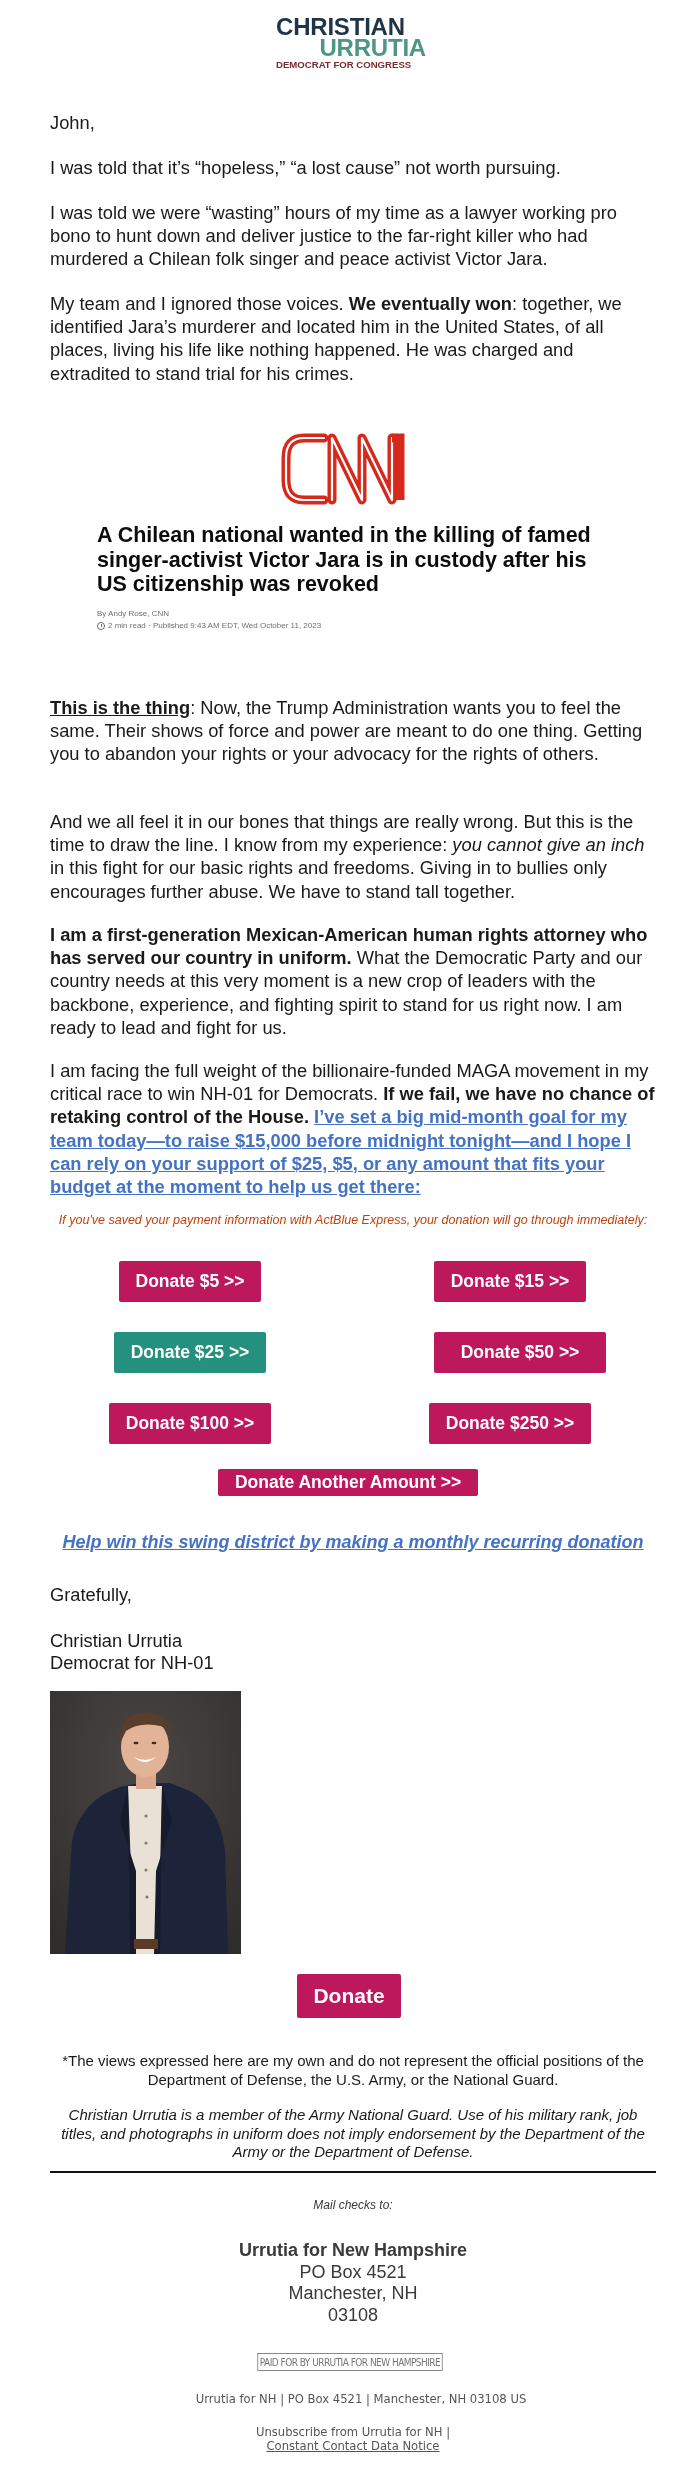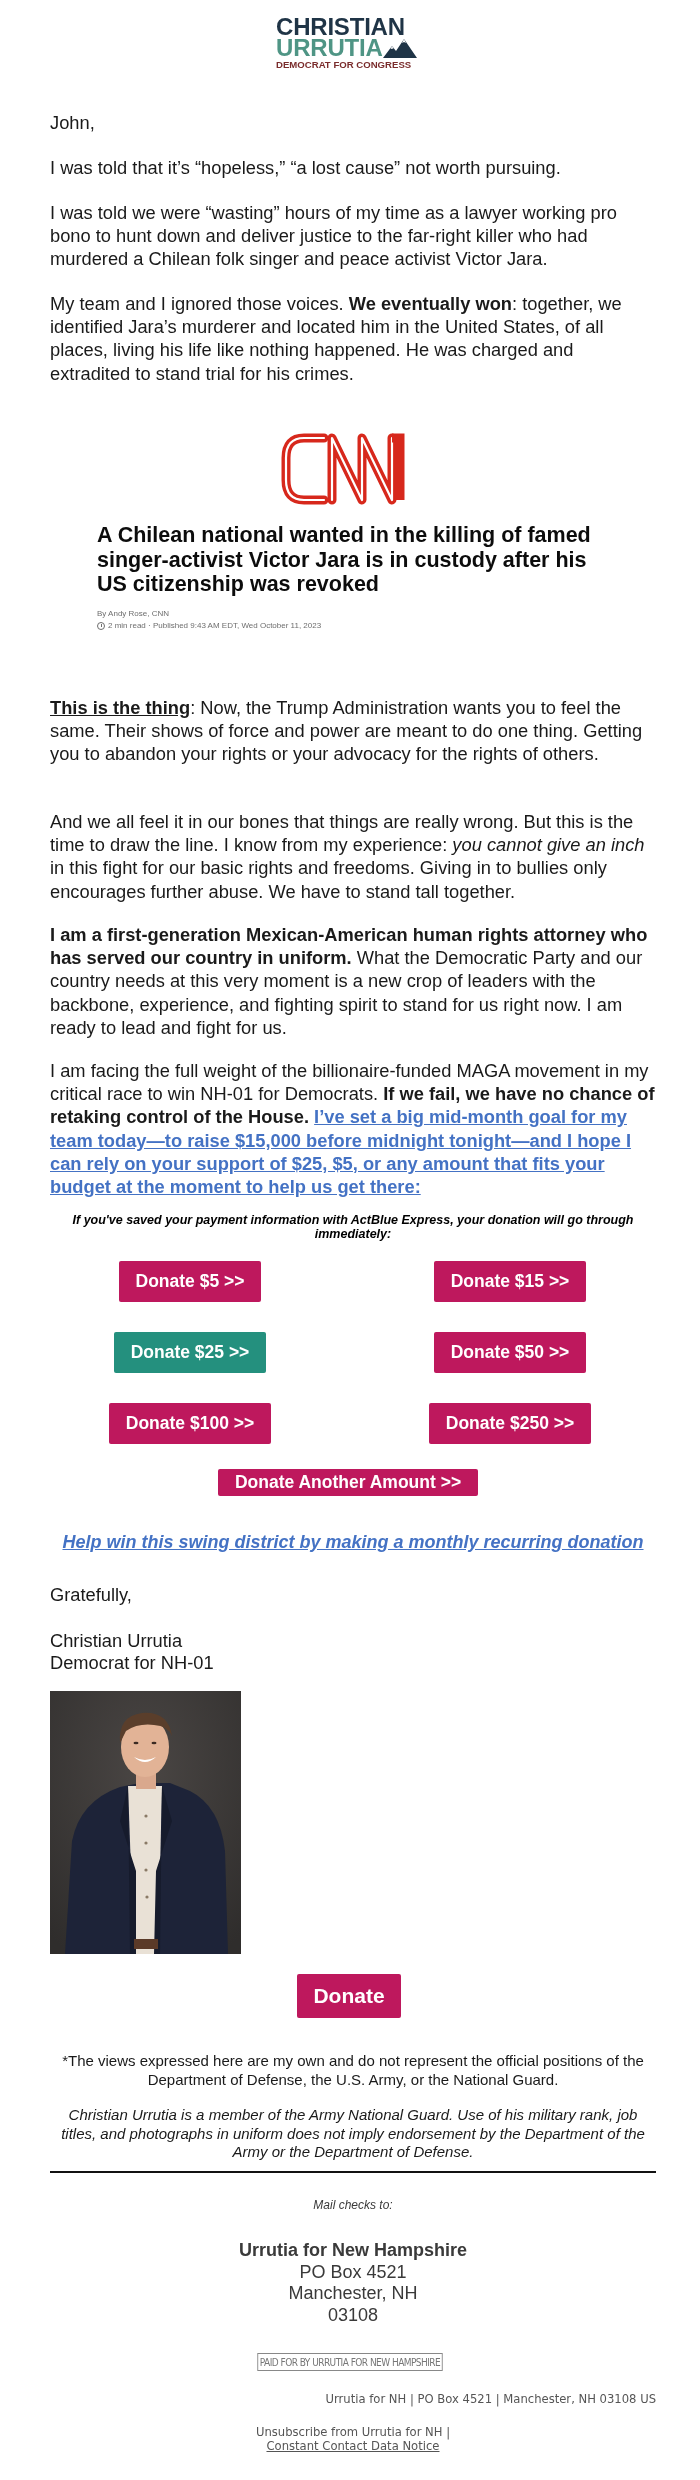--- a/index.html
+++ b/index.html
@@ -9,40 +9,40 @@
       color: #1a1a1a;
       position: relative;
       height: 2480px;
       overflow: hidden;
     }
     .abs { position: absolute; }
 
     
     .logo { left: 276px; top: 16px; width: 150px; height: 62px; text-align: left; }
     .logo .l1 { font-family: "Liberation Sans", sans-serif; font-weight: 700; font-size: 24px; color: #1f3446; letter-spacing: -0.2px; line-height: 22px; }
-    .logo .l2row { display: flex; align-items: flex-end; height: 20px; }
+    .logo .l2row { display: flex; align-items: flex-end; height: 20px; flex-direction: column; }
     .logo .l2 { font-weight: 700; font-size: 24px; color: #4f9585; line-height: 20px; letter-spacing: -0.2px; }
     .logo .l3 { font-weight: 700; font-size: 9.6px; color: #7a2c2c; line-height: 14px; letter-spacing: 0; }
 
     
     .para { left: 50px; width: 606px; font-size: 18.3px; line-height: 23.2px; color: #1a1a1a; }
     .para b { font-weight: 700; }
     .para .u { text-decoration: underline; font-weight: 700; }
     .para a.link { color: #4472c4; font-weight: 700; text-decoration: underline; }
 
     
     .cnn-logo { left: 280px; top: 430px; width: 150px; height: 78px; }
     .cnn-title { left: 97px; top: 523px; width: 520px; font-size: 21.5px; line-height: 24.5px; font-weight: 700; color: #0c0c0c; letter-spacing: 0; }
     .cnn-byline { left: 97px; top: 608px; font-size: 8px; color: #6e6e6e; line-height: 12px; }
     .cnn-meta { left: 97px; top: 620px; font-size: 8px; color: #6e6e6e; line-height: 12px; display: flex; align-items: center; gap: 3px; }
     .clock { width: 8px; height: 8px; border: 1px solid #6e6e6e; border-radius: 50%; position: relative; }
     .clock::after { content: ""; position: absolute; left: 3px; top: 1px; width: 1px; height: 3px; background: #6e6e6e; }
 
     
-    .note { left: 50px; width: 606px; top: 1213px; font-size: 12.5px; line-height: 14px; font-style: italic; text-align: center; color: #000000; font-weight: bold; }
+    .note { left: 50px; width: 606px; top: 1213px; font-size: 12.5px; line-height: 14px; font-style: italic; text-align: center; color: #c2410c; }
 
     
     .btn {
       background: #be185d; color: #ffffff; font-weight: 700; font-size: 17.5px;
       display: flex; align-items: center; justify-content: center;
       border-radius: 2px; cursor: pointer;
     }
     .btn.teal { background: #24907e; }
 
     .recurring { left: 50px; width: 606px; top: 1532px; text-align: center; font-size: 18px; font-style: italic; font-weight: 700; color: #4472c4; text-decoration: underline; }
@@ -56,21 +56,21 @@
     .disc2 { left: 50px; width: 606px; top: 2106px; text-align: center; font-size: 15px; line-height: 18.5px; font-style: italic; color: #1a1a1a; }
 
     .divider { left: 50px; top: 2171px; width: 606px; height: 2px; background: #111; }
 
     .mail-label { left: 50px; width: 606px; top: 2198px; text-align: center; font-size: 12px; font-style: italic; color: #3a3a3a; }
     .mail-addr { left: 50px; width: 606px; top: 2240px; text-align: center; font-size: 18px; line-height: 21.5px; color: #3a3a3a; }
     .mail-addr .org { font-weight: 700; }
 
     .paidfor { left: 247px; top: 2353px; width: 206px; height: 18px; border: 1px solid #888; font-family: "DejaVu Sans", sans-serif; font-size: 10px; color: #777; display: flex; align-items: center; justify-content: center; letter-spacing: -0.6px; transform: scaleX(0.9); }
 
-    .footer-addr { left: 50px; width: 606px; top: 2392px; text-align: right; font-family: "DejaVu Sans", sans-serif; font-size: 11.6px; color: #555; }
+    .footer-addr { left: 58px; width: 606px; top: 2392px; text-align: center; font-family: "DejaVu Sans", sans-serif; font-size: 11.6px; color: #555; }
     .footer-links { left: 50px; width: 606px; top: 2426px; text-align: center; font-family: "DejaVu Sans", sans-serif; font-size: 11.6px; line-height: 13.5px; color: #555; }
     .footer-links .l { color: #555; text-decoration: none; display: block; }
     .footer-links .cc { text-decoration: underline; }
   </style>
 </head>
 <body>
 
 <div class="abs logo">
   <div class="l1">CHRISTIAN</div>
   <div class="l2row">
@@ -122,21 +122,21 @@
 </div>
 <div class="abs para" style="top:1059px;">
   <span>I am facing the full weight of the billionaire-funded MAGA movement in my critical race to win NH-01 for Democrats. </span><b>If we fail, we have no chance of retaking control of the House.</b> <a class="link" href="#">I’ve set a big mid-month goal for my team today—to raise $15,000 before midnight tonight—and I hope I can rely on your support of $25, $5, or any amount that fits your budget at the moment to help us get there:</a>
 </div>
 
 <div class="abs note">If you've saved your payment information with ActBlue Express, your donation will go through immediately:</div>
 
 <a class="abs btn" style="left:119px; top:1261px; width:142px; height:41px;">Donate $5 &gt;&gt;</a>
 <a class="abs btn" style="left:434px; top:1261px; width:152px; height:41px;">Donate $15 &gt;&gt;</a>
 <a class="abs btn teal" style="left:114px; top:1332px; width:152px; height:41px;">Donate $25 &gt;&gt;</a>
-<a class="abs btn" style="left:434px; top:1332px; width:152px; height:41px;">Donate $50 &gt;&gt;</a>
+<a class="abs btn" style="left:434px; top:1332px; width:172px; height:41px;">Donate $50 &gt;&gt;</a>
 <a class="abs btn" style="left:109px; top:1403px; width:162px; height:41px;">Donate $100 &gt;&gt;</a>
 <a class="abs btn" style="left:429px; top:1403px; width:162px; height:41px;">Donate $250 &gt;&gt;</a>
 <a class="abs btn" style="left:218px; top:1469px; width:260px; height:27px;">Donate Another Amount &gt;&gt;</a>
 
 <a class="abs recurring" href="#">Help win this swing district by making a monthly recurring donation</a>
 
 <div class="abs sig" style="top:1584px;">Gratefully,</div>
 <div class="abs sig" style="top:1630px;">Christian Urrutia</div>
 <div class="abs sig" style="top:1652px;">Democrat for NH-01</div>
 

